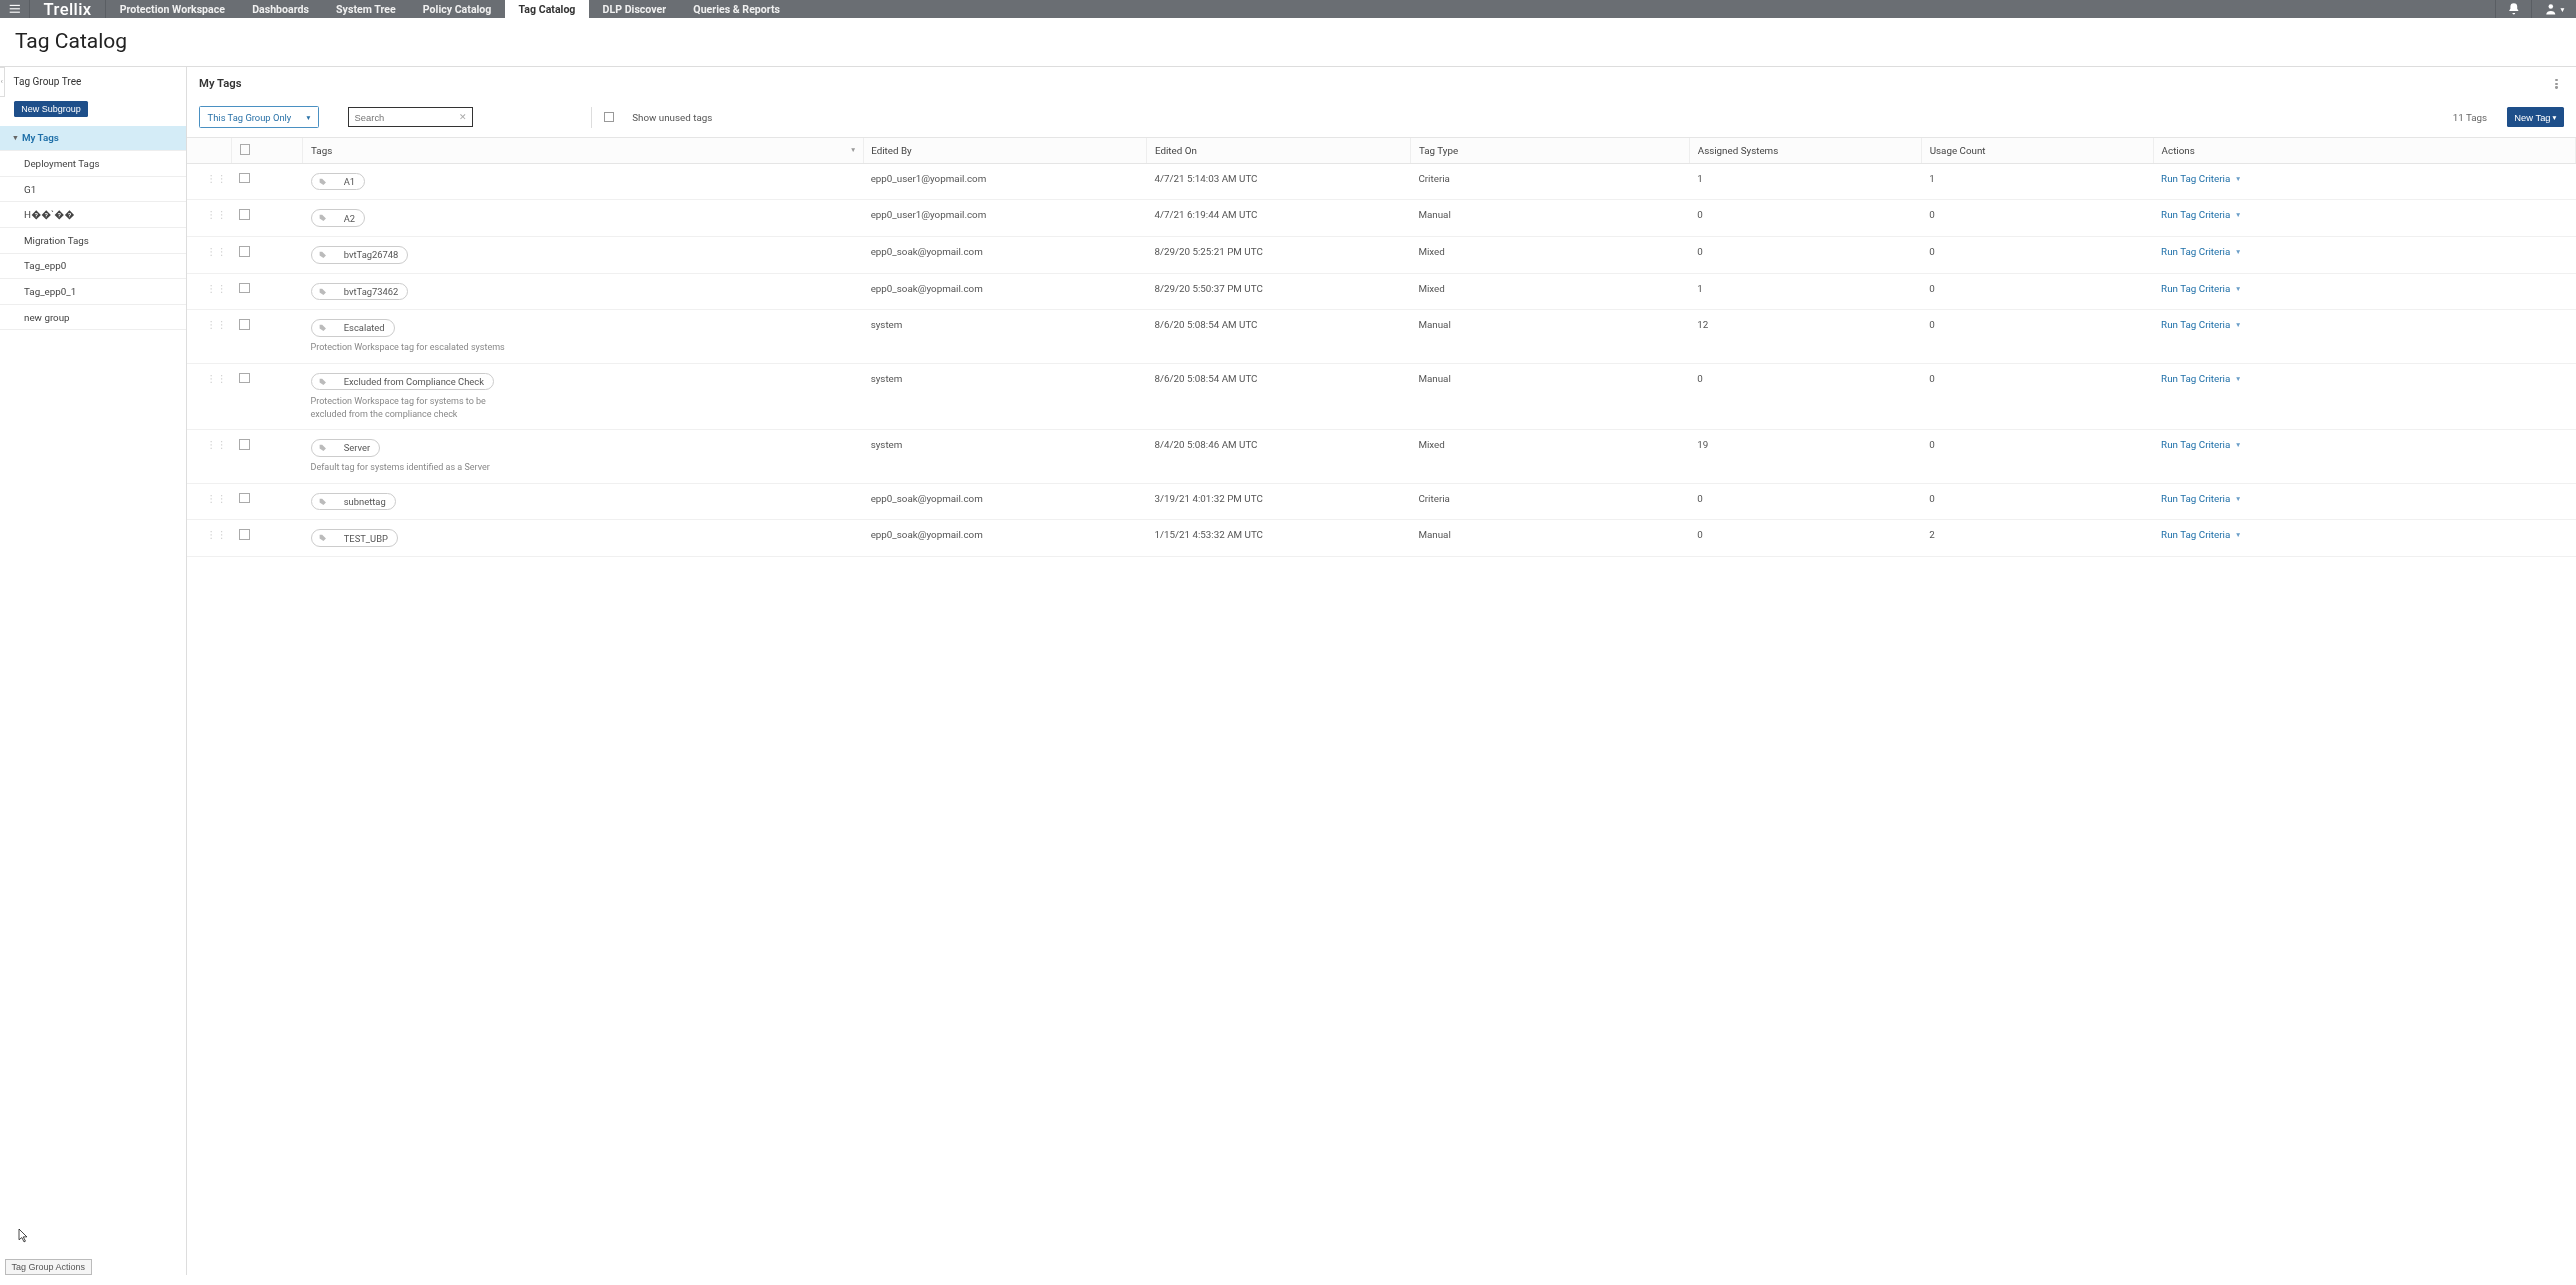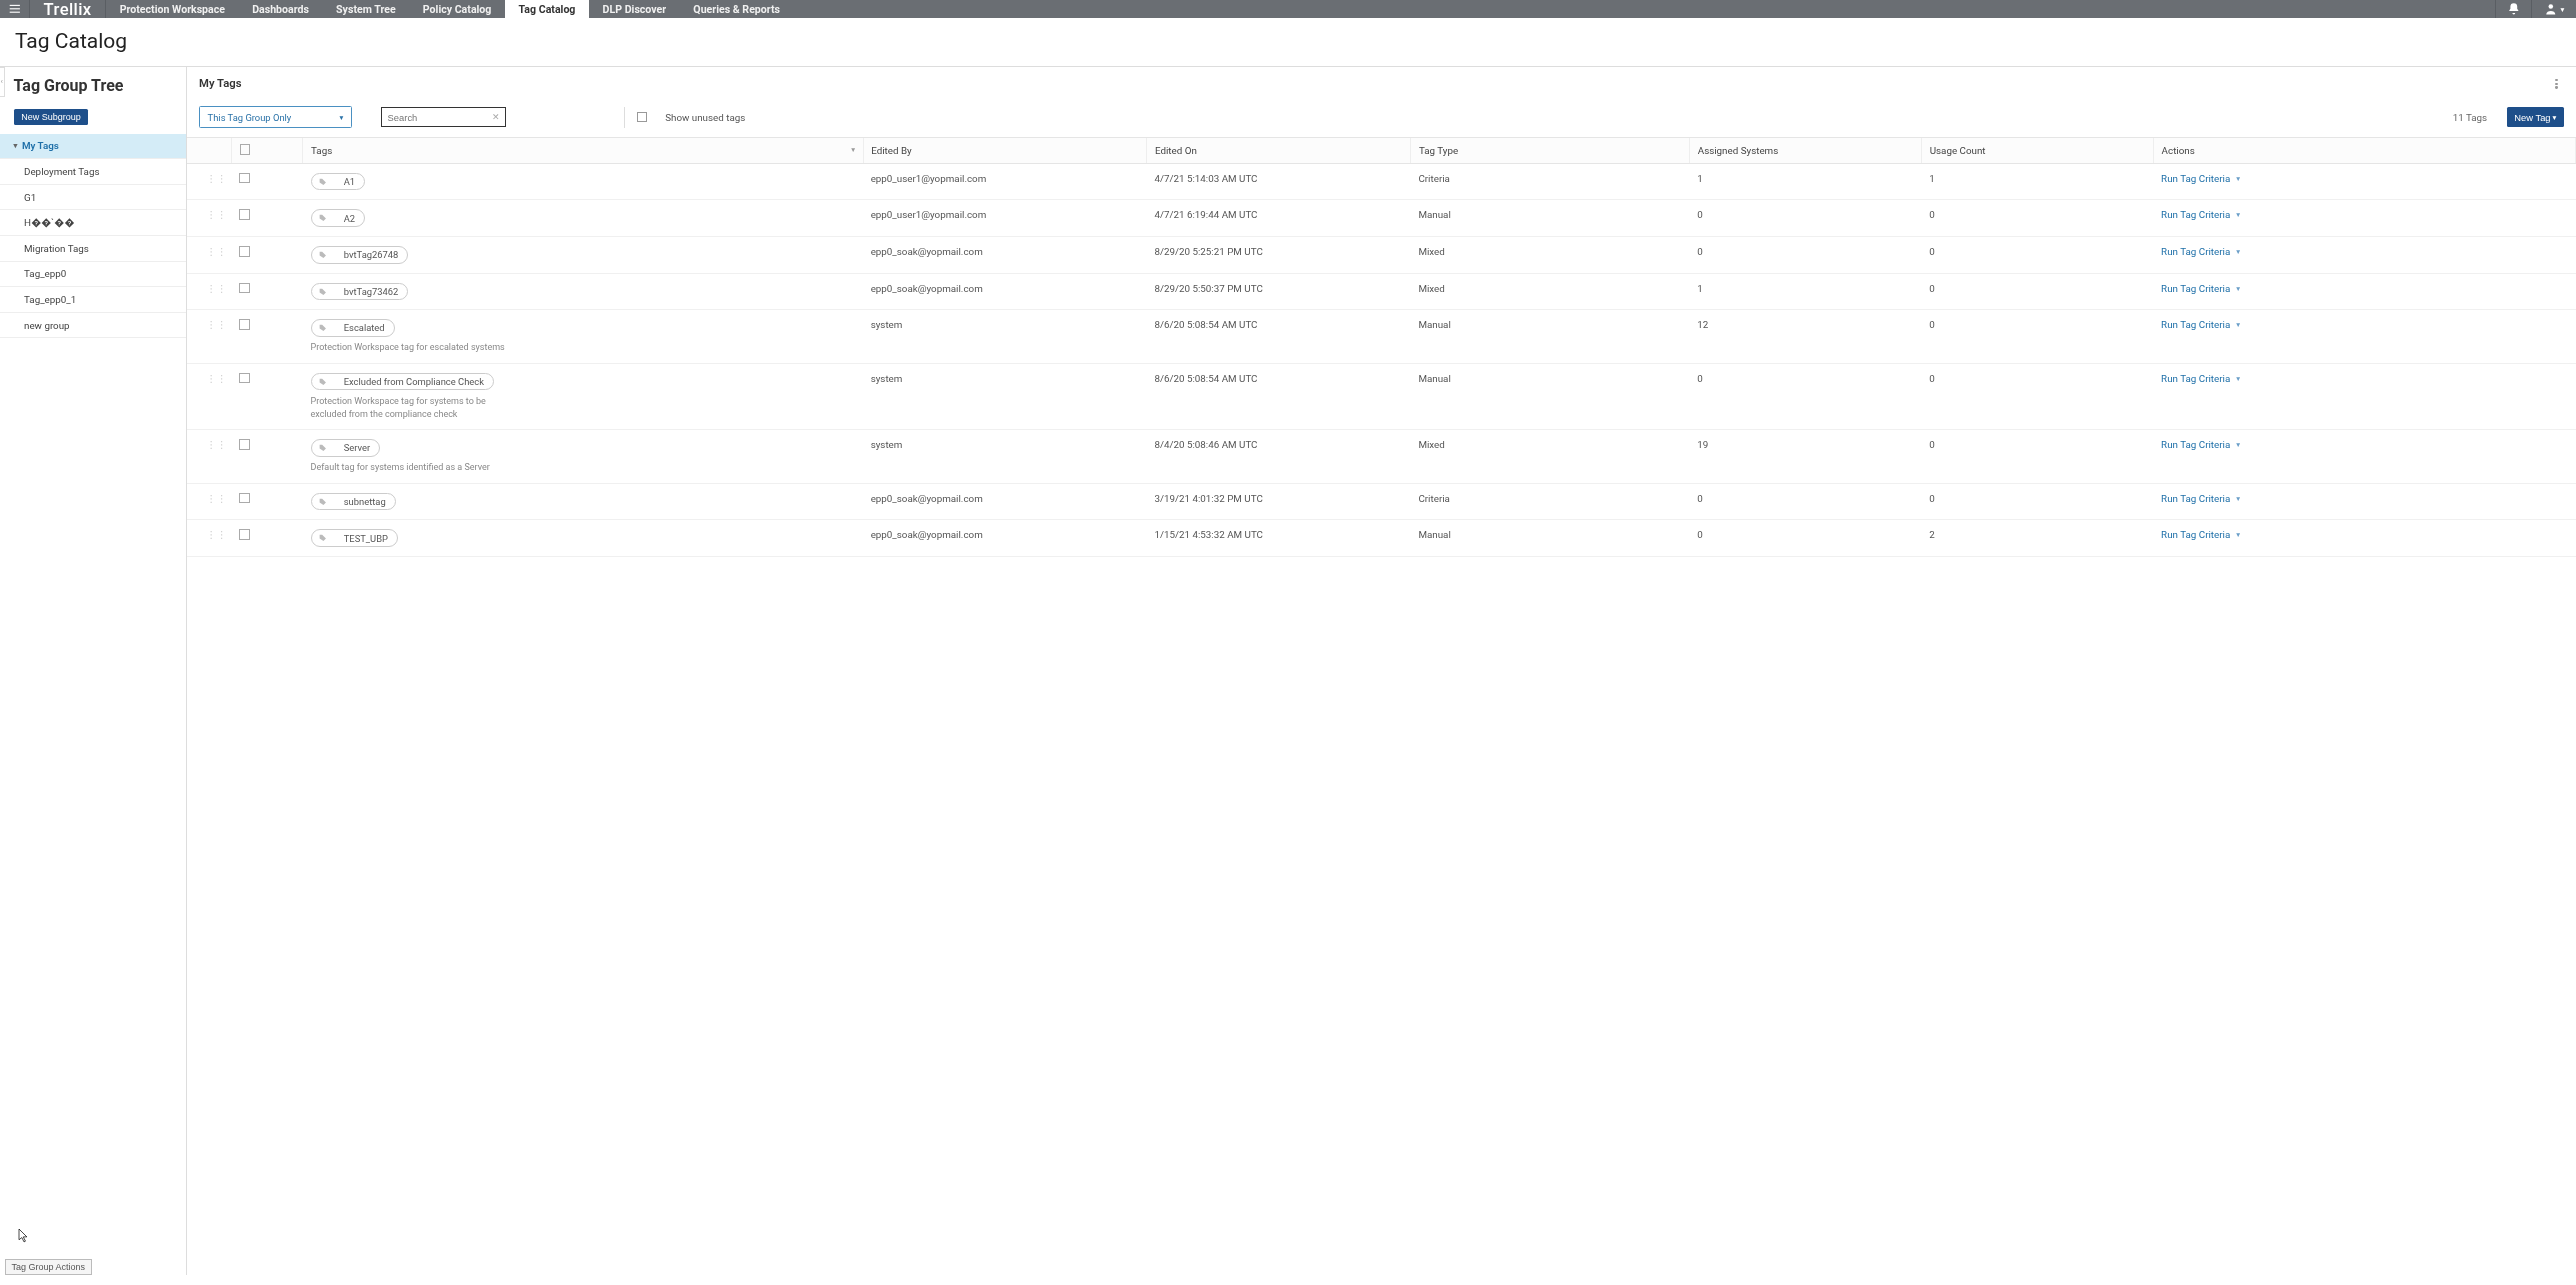--- a/index.html
+++ b/index.html
@@ -22,39 +22,39 @@
   .page-header { padding: 10.6px 15px 13.6px 15px; }
   .page-header h1 { font-size: 21px; font-weight: 400; color: #222; }
 
   
   .content { display: flex; border-top: 0.8px solid #ddd; height: calc(100vh - 76px); }
 
   
   .sidebar { width: 187px; border-right: 0.8px solid #ddd; display: flex; flex-direction: column; position: relative; }
   .sidebar .collapse-tab { position: absolute; left: -0.8px; top: 0; width: 6px; height: 30px; border: 0.8px solid #ddd; background: #fff; border-left: none; display: flex; align-items: center; justify-content: center; cursor: pointer; font-size: 6.8px; color: #888; }
   .sidebar-header { padding: 9px 13.6px; display: flex; align-items: center; justify-content: space-between; }
-  .sidebar-header h3 { font-size: 16px; font-weight: 700; color: #333; }
+  .sidebar-header h3 { font-size: 10px; font-weight: 400; color: #333; }
   .sidebar .newsub-row { padding: 4.5px 13.6px 9px 13.6px; }
   .sidebar .newsub-btn { background: #1e4f8a; color: #fff; border: none; padding: 3px 7.6px; font-size: 9px; border-radius: 1.5px; cursor: pointer; }
   .sidebar .tree { list-style: none; }
   .sidebar .tree li { padding: 6.8px 9px 6.8px 13.6px; font-size: 9.8px; color: #444; cursor: pointer; border-bottom: 0.8px solid #eee; display: flex; align-items: center; gap: 4.5px; }
   .sidebar .tree li.active { background: #d4ecf7; color: #1e6fa8; font-weight: 600; }
   .sidebar .tree li.child { padding-left: 24px; }
   .sidebar .tree .caret { font-size: 7.6px; color: #666; }
   .sidebar .bottom-btn { position: absolute; bottom: 0; left: 4.5px; right: auto; border: 0.8px solid #bbb; background: #f5f5f5; padding: 2.3px 6px; font-size: 9px; color: #555; cursor: pointer; }
 
   
   .main { flex: 1; display: flex; flex-direction: column; overflow: hidden; }
   .main-header { padding: 9px 12px; display: flex; align-items: center; justify-content: space-between; }
   .main-header h3 { font-size: 11.3px; font-weight: 600; }
   .main-header .kebab { width: 15px; height: 15px; display: flex; flex-direction: column; align-items: center; justify-content: center; gap: 1.5px; cursor: pointer; }
   .main-header .kebab span { width: 2.3px; height: 2.3px; background: #999; border-radius: 50%; }
 
   .toolbar { padding: 6px 12px 9px 12px; display: flex; align-items: center; gap: 12px; }
-  .toolbar .scope-select { width: 153px; border: 0.8px solid #4a90c2; color: #2a72a8; background: #fff; padding: 4.5px 7.6px; font-size: 9.4px; border-radius: 1.5px; display: flex; justify-content: space-between; align-items: center; cursor: pointer; }
+  .toolbar .scope-select { width: 120px; border: 0.8px solid #4a90c2; color: #2a72a8; background: #fff; padding: 4.5px 7.6px; font-size: 9.4px; border-radius: 1.5px; display: flex; justify-content: space-between; align-items: center; cursor: pointer; }
   .toolbar .scope-select .caret { font-size: 7.6px; }
   .toolbar .search-wrap { margin-left: 16.6px; position: relative; }
   .toolbar .search-wrap input { width: 125px; border: 1.5px solid #333; padding: 3.8px 19.6px 3.8px 6px; font-size: 9.4px; outline: none; }
   .toolbar .search-wrap .clear { position: absolute; right: 6px; top: 50%; transform: translateY(-50%); color: #aaa; font-size: 9px; cursor: pointer; }
   .toolbar .sep { border-left: 0.8px solid #ddd; height: 21px; margin: 0 0 0 106px; }
   .toolbar .checkbox-row { display: flex; align-items: center; gap: 18px; font-size: 9.8px; color: #555; cursor: pointer; }
   .toolbar .checkbox-row .cb { width: 10.6px; height: 10.6px; border: 1.1px solid #999; }
   .toolbar .spacer { flex: 1; }
   .toolbar .count { font-size: 9.8px; color: #666; margin-right: 7.6px; }
   .toolbar .newtag-btn { background: #1e4f8a; color: #fff; border: none; padding: 4.5px 7.6px; font-size: 9.4px; border-radius: 1.5px; cursor: pointer; display: flex; align-items: center; gap: 2px; }

